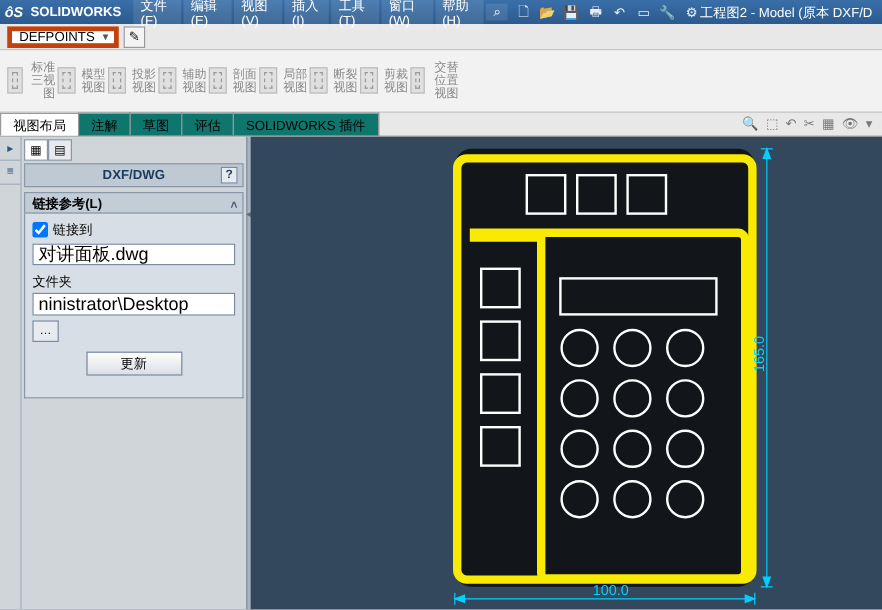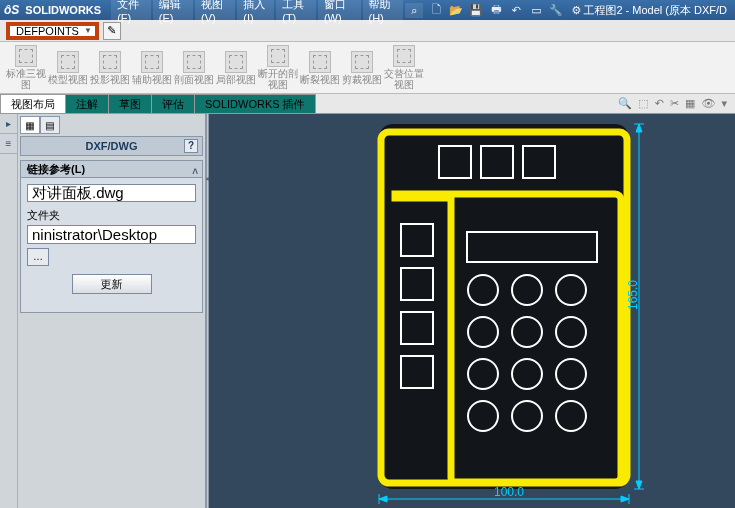--- a/index.html
+++ b/index.html
@@ -8,21 +8,21 @@
   .sw-logo { font-style:italic; font-weight:bold; margin-right:6px; font-size:12px; }
   .titlebar .lbl { background:rgba(255,255,255,0.1); padding:1px 6px; margin-right:2px; cursor:default; font-size:11px; }
   .titlebar .midicons { margin-left:4px; display:flex; gap:6px; align-items:center; opacity:.9; }
   .titlebar .midicons span { width:14px; height:14px; display:inline-flex; align-items:center; justify-content:center; }
   .titlebar .docname { margin-left:auto; font-size:11px; padding-right:4px; white-space:nowrap; }
   .dropdown-row { height:22px; background:#e8e8e8; border-bottom:1px solid #bbb; display:flex; align-items:center; padding:0 6px; }
   .layer-sel { height:18px; border:4px solid #c2410c; background:#fff; padding:0 16px 0 6px; position:relative; font-size:11px; display:flex; align-items:center; }
   .layer-sel::after { content:"▼"; position:absolute; right:3px; font-size:8px; color:#555; }
   .pencil-ic { width:18px; height:18px; border:1px solid #999; margin-left:4px; display:flex; align-items:center; justify-content:center; background:#f4f4f4; font-size:11px; }
   .ribbon { height:52px; background:#f2f2f2; border-bottom:1px solid #bbb; display:flex; padding:2px 6px; gap:2px; }
-  .rbtn { width:40px; display:flex; flex-direction:column; align-items:center; justify-content:center; color:#888; font-size:10px; line-height:11px; text-align:center; cursor:default; }
+  .rbtn { width:40px; display:flex; align-items:center; justify-content:center; color:#888; font-size:10px; line-height:11px; text-align:right; cursor:default; }
   .rbtn .ic { width:22px; height:22px; border:1px solid #bbb; margin-bottom:1px; background:#e0e0e0; position:relative; }
   .rbtn .ic::after { content:""; position:absolute; inset:3px; border:1px dashed #999; }
   .tabs { height:20px; background:#e8e8e8; border-bottom:1px solid #999; display:flex; }
   .tab { padding:2px 10px; border:1px solid #999; border-bottom:none; background:#0f766e; margin-right:-1px; cursor:default; font-size:11px; }
   .tab.active { background:#fff; }
   .tabs .right-icons { margin-left:auto; display:flex; gap:6px; align-items:center; padding-right:8px; color:#777; font-size:11px; }
   .workrow { display:flex; height:394px; }
   .side { width:206px; background:#d0d5da; border-right:1px solid #8a97a6; display:flex; }
   .side-tabs { width:18px; display:flex; flex-direction:column; border-right:1px solid #a5afba; }
   .side-tab { height:20px; border-bottom:1px solid #a5afba; display:flex; align-items:center; justify-content:center; font-size:10px; color:#31547a; }
@@ -100,24 +100,20 @@
     <div class="rbtn">
       <div class="ic"></div>
       <div>剖面视图</div>
     </div>
     <div class="rbtn">
       <div class="ic"></div>
       <div>局部视图</div>
     </div>
     <div class="rbtn">
       <div class="ic"></div>
-      <div>断开的剖视图</div>
-    </div>
-    <div class="rbtn">
-      <div class="ic"></div>
       <div>断裂视图</div>
     </div>
     <div class="rbtn">
       <div class="ic"></div>
       <div>剪裁视图</div>
     </div>
     <div class="rbtn">
       <div class="ic"></div>
       <div>交替位置视图</div>
     </div>
@@ -155,20 +151,24 @@
       </div>
       <div class="panel-head">
         <span style="margin:0 auto">DXF/DWG</span>
         <span class="q">?</span>
       </div>
       <div class="group-head">
         <span>链接参考(L)</span>
         <span class="chev">˄</span>
       </div>
       <div class="group-body">
+        <div class="chk-row">
+          <input type="checkbox" checked="" style="">
+          <span>链接到</span>
+        </div>
         <input class="txtfield" value="对讲面板.dwg" style="">
         <div class="lblrow">文件夹</div>
         <div class="path-row">
           <input class="txtfield" value="ninistrator\Desktop" style="">
           <div class="dots-btn">…</div>
         </div>
         <button class="upd-btn">更新</button>
       </div>
     </div>
   </div>

